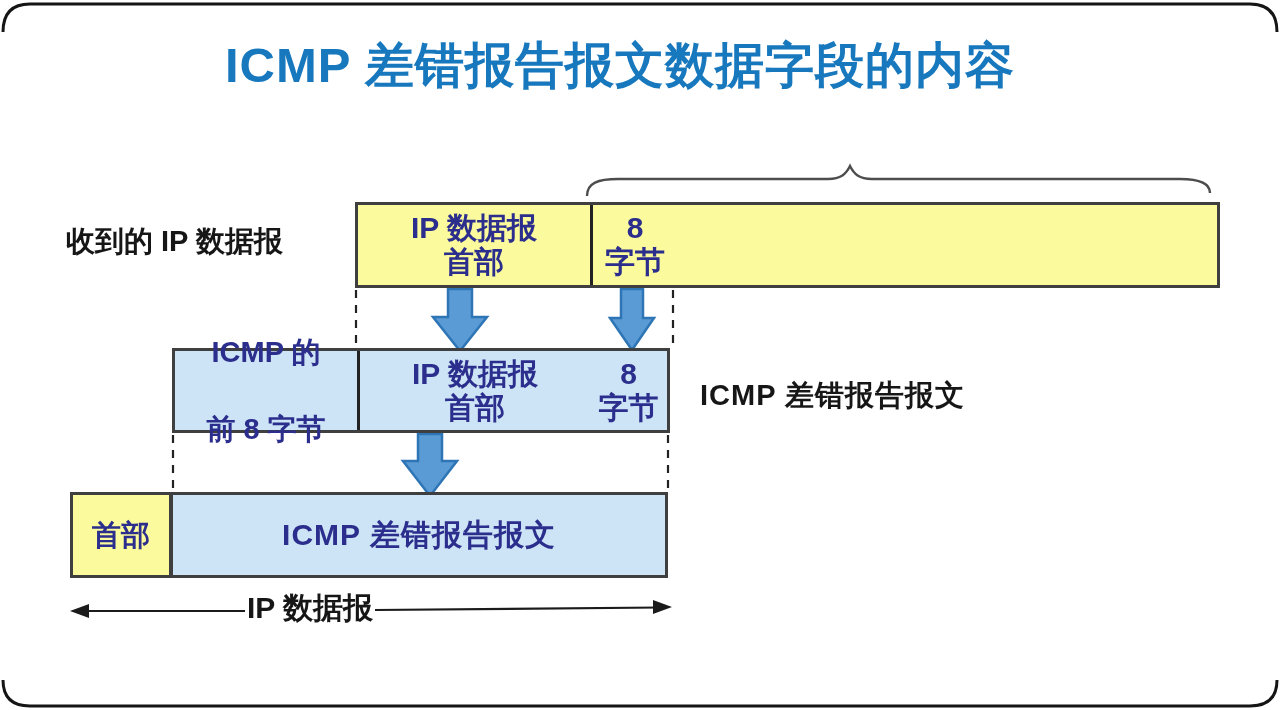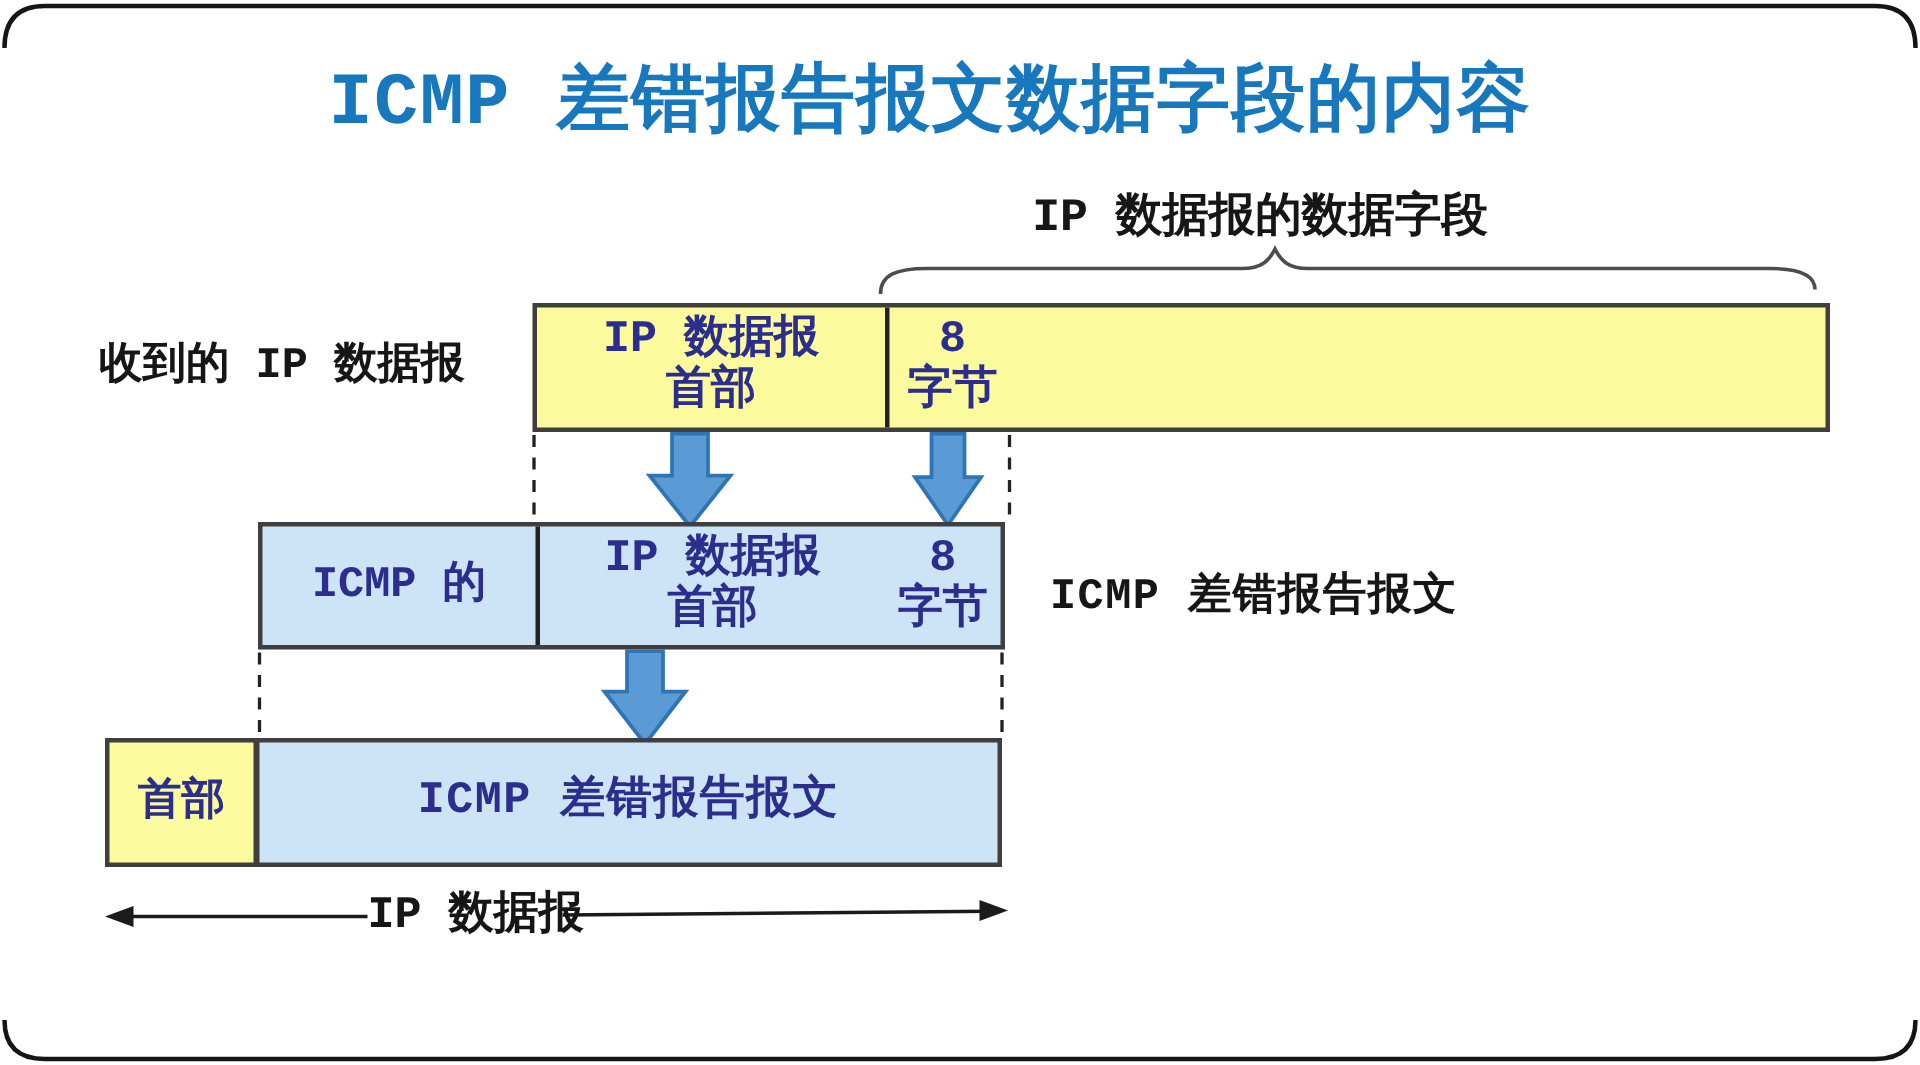--- a/index.html
+++ b/index.html
@@ -1,17 +1,17 @@
 <!DOCTYPE html>
 <html><head>
 <meta charset="utf-8">
 <style>
   html,body{margin:0;padding:0;background:#ffffff;width:1280px;height:710px;overflow:hidden;
     font-family:"Liberation Sans","DejaVu Sans",sans-serif;}
-  .canvas{position:relative;width:1280px;height:710px;background:#fff;font-family:Liberation Mono, monospace;}
+  .canvas{position:relative;width:1280px;height:710px;background:#fff;}
   .abs{position:absolute;box-sizing:border-box;text-align:right;}
   svg.overlay{position:absolute;left:0;top:0;width:1280px;height:710px;pointer-events:none;}
 
   .title{left:0;top:33px;width:1240px;text-align:center;font-size:49px;font-weight:bold;
     color:#1878be;letter-spacing:1px;}
 
   .brace-label{left:640px;top:122px;width:400px;text-align:center;font-size:31px;
     font-weight:bold;color:#161616;}
 
   .side-label{font-size:29px;font-weight:bold;color:#161616;white-space:nowrap;}
@@ -54,39 +54,39 @@
     <polygon points="418,434 442,434 442,461 457,461 430,496 403,461 418,461" fill="#5b9bd5" stroke="#2e75b6" stroke-width="2.5"></polygon>
 
     <line x1="84" y1="611" x2="245" y2="611" stroke="#1b1b1b" stroke-width="2.2"></line>
     <line x1="375" y1="610" x2="660" y2="607.5" stroke="#1b1b1b" stroke-width="2.2"></line>
     <polygon points="70,611 89,604 89,618" fill="#1b1b1b"></polygon>
     <polygon points="672,607 653,600 653,614" fill="#1b1b1b"></polygon>
   </svg>
 
   <div class="abs title">ICMP 差错报告报文数据字段的内容</div>
 
-  <div class="abs brace-label">IP 数据报的数据字段</div>
 
   <div class="abs side-label" style="left:66px;top:222px;">收到的 IP 数据报</div>
 
   <div class="abs bar yellow" style="left:355px;top:202px;width:865px;height:86px;">
     <div class="cell div-solid" style="width:232px;">
       <div>IP 数据报</div>
       <div>首部</div>
     </div>
     <div class="cell" style="width:84px;">
       <div>8</div>
       <div>字节</div>
     </div>
     <div class="cell" style="flex:1;"></div>
   </div>
 
   <div class="abs bar blue" style="left:172px;top:348px;width:498px;height:85px;">
     <div class="cell div-solid" style="width:182px;font-size:29px;gap:44px;">
       <div>ICMP 的</div>
+      <div>前 8 字节</div>
     </div>
     <div class="cell" style="width:230px;">
       <div>IP 数据报</div>
       <div>首部</div>
     </div>
     <div class="cell" style="flex:1;">
       <div>8</div>
       <div>字节</div>
     </div>
   </div>

